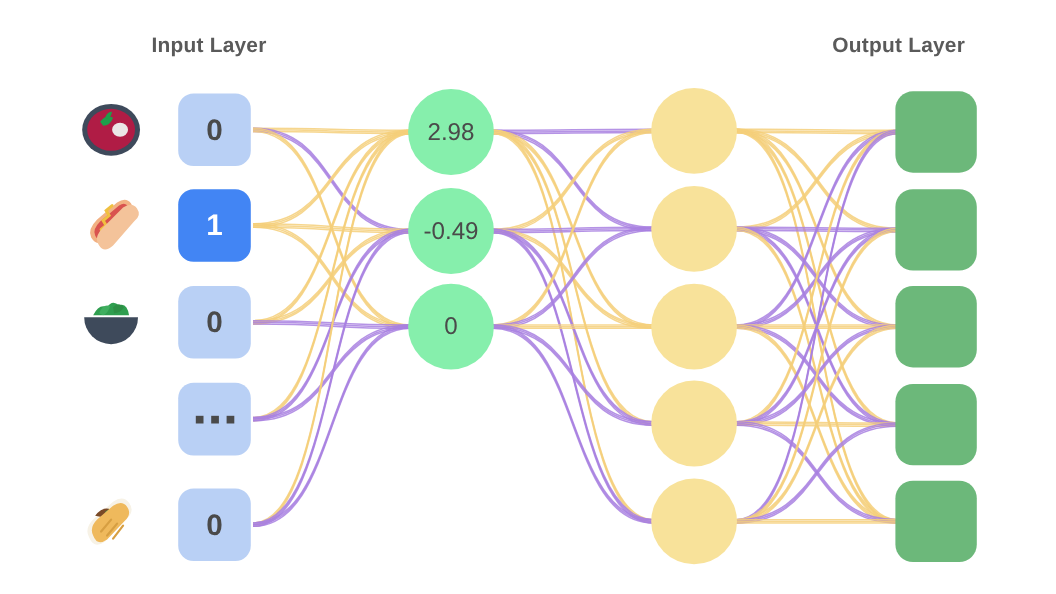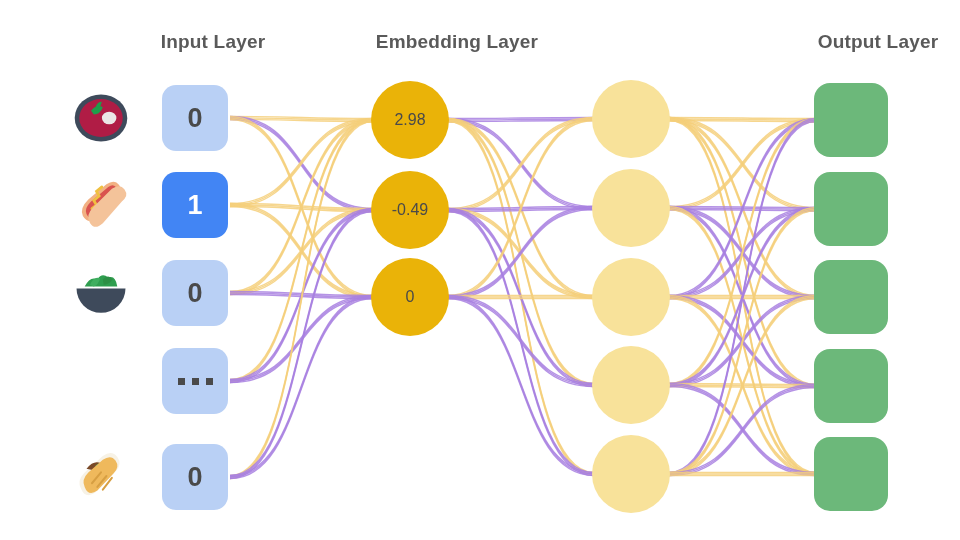--- a/index.html
+++ b/index.html
@@ -19,21 +19,20 @@
   }
   .layer-title {
     position: absolute;
     font-size: 19px;
     font-weight: bold;
     color: #5a5a5a;
     letter-spacing: 0.2px;
     white-space: nowrap;
     transform: translateX(-50%);
     top: 31px;
-    margin-left: 23px;
   }
   #edges {
     position: absolute;
     left: 0;
     top: 0;
     width: 960px;
     height: 540px;
   }
   .node {
     position: absolute;
@@ -67,22 +66,22 @@
   .dots-glyph i {
     display: block;
     width: 7px;
     height: 7px;
     background: #4a4a4a;
   }
   .embed-circle {
     width: 78px;
     height: 78px;
     border-radius: 50%;
-    background: #eab308;
-    font-size: 16px;
+    background: #86efac;
+    font-size: 22px;
     color: #4a4a4a;
   }
   .hidden-circle {
     width: 78px;
     height: 78px;
     border-radius: 50%;
     background: #f8e29a;
   }
   .output-box {
     width: 74px;
@@ -95,22 +94,21 @@
     width: 58px;
     height: 58px;
   }
 </style>
 </head>
 <body>
 
 <div id="canvas">
 
   <div class="layer-title" style="left:190px">Input Layer</div>
-  <div class="layer-title" style="left:434px">Embedding Layer</div>
-  <div class="layer-title" style="left:855px">Output Layer</div>
+  <div class="layer-title" style="left:817px">Output Layer</div>
 
   <svg id="edges" viewBox="0 0 960 540">
       <path d="M230,116.5 C308.65,116.5 294.35,118.5 373,118.5" stroke="#f5cf7a" stroke-width="1.4" fill="none" opacity="0.85"></path>
       <path d="M230,118 C308.65,118 294.35,120 373,120" stroke="#f5cf7a" stroke-width="1.4" fill="none" opacity="0.85"></path>
       <path d="M230,119.5 C308.65,119.5 294.35,121.5 373,121.5" stroke="#f5cf7a" stroke-width="1.4" fill="none" opacity="0.85"></path>
       <path d="M230,116.5 C308.65,116.5 294.35,208.5 373,208.5" stroke="#a880e0" stroke-width="1.4" fill="none" opacity="0.85"></path>
       <path d="M230,118 C308.65,118 294.35,210 373,210" stroke="#a880e0" stroke-width="1.4" fill="none" opacity="0.85"></path>
       <path d="M230,119.5 C308.65,119.5 294.35,211.5 373,211.5" stroke="#a880e0" stroke-width="1.4" fill="none" opacity="0.85"></path>
       <path d="M230,116.5 C308.65,116.5 294.35,295.5 373,295.5" stroke="#f5cf7a" stroke-width="1.4" fill="none" opacity="0.85"></path>
       <path d="M230,118 C308.65,118 294.35,297 373,297" stroke="#f5cf7a" stroke-width="1.4" fill="none" opacity="0.85"></path>

